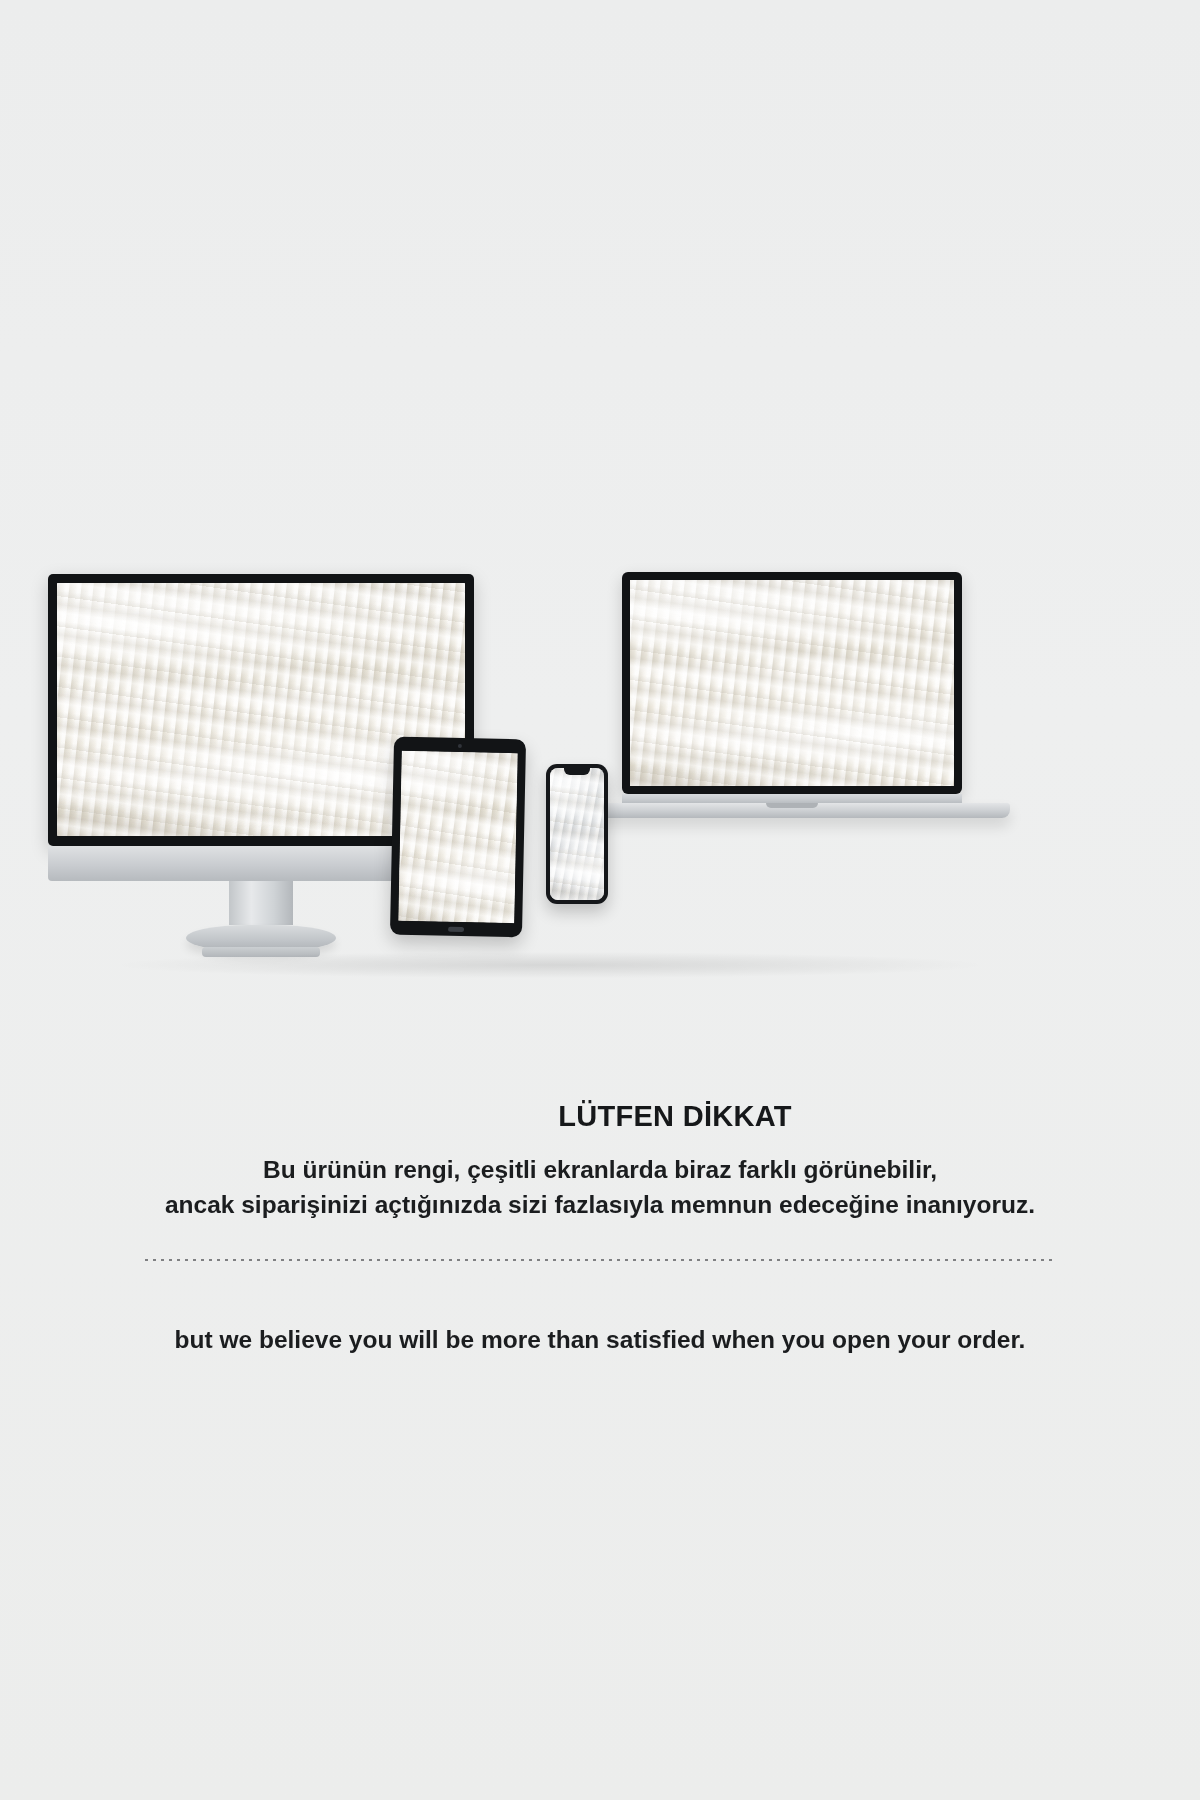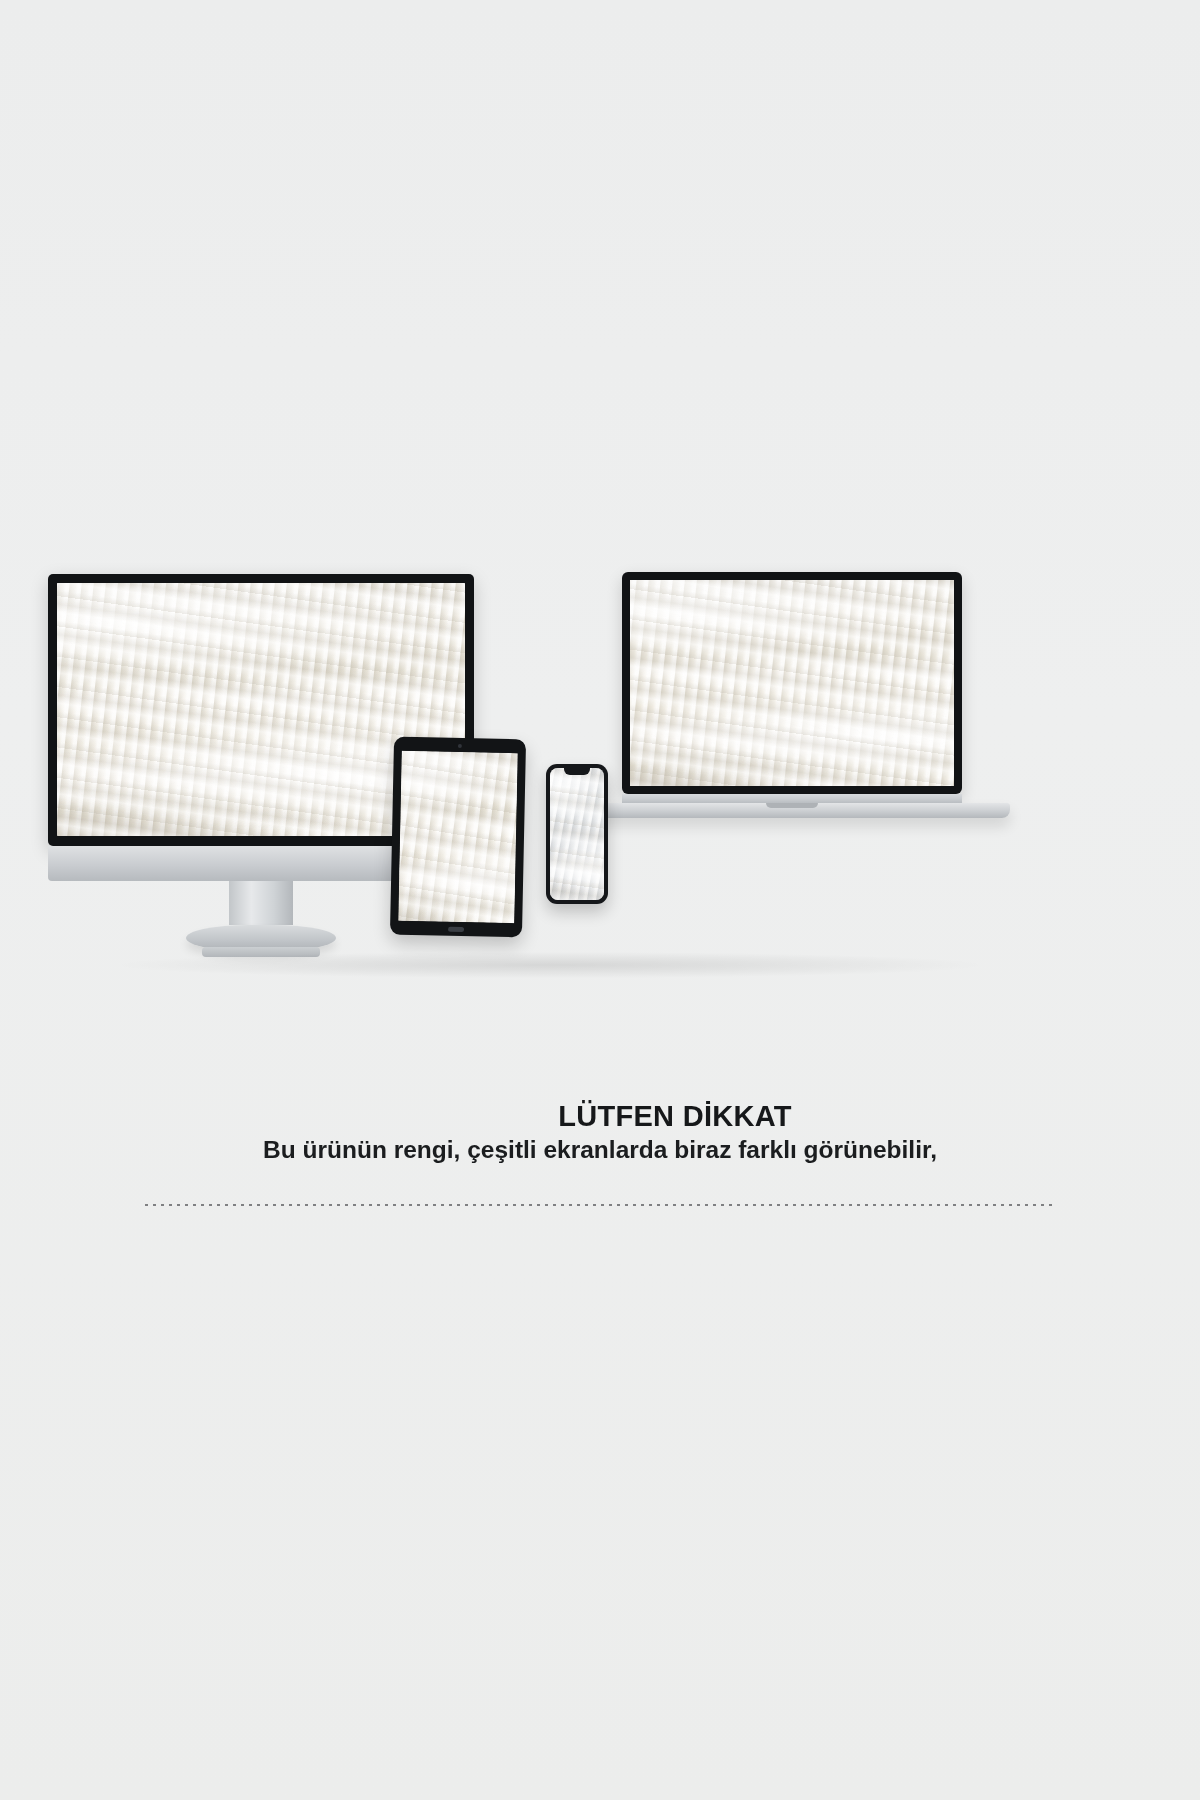--- a/index.html
+++ b/index.html
@@ -282,20 +282,21 @@
   }
   .heading.tr { padding-left: 150px; }
   .heading.en { padding-left: 130px; }
 
   .body-text {
     text-align: center;
     font-size: 24.5px;
     font-weight: bold;
     color: #1b1d1f;
     line-height: 1.42;
+    margin-top: 20px;
   }
   .tr-body { padding: 0 10px; }
   .en-body { padding: 0 4px; }
 
   .divider {
     margin: 36px auto 0 auto;
     width: 910px;
     height: 2px;
     background-image: linear-gradient(90deg, #6b6d6f 38%, rgba(255,255,255,0) 0%);
     background-size: 8px 2px;
@@ -352,22 +353,24 @@
     </div>
 
     <div class="ground-shadow"></div>
   </div>
 
   <div class="text-area">
 
     <div class="heading tr">LÜTFEN DİKKAT</div>
     <div class="body-text tr-body">
       <div>Bu ürünün rengi, çeşitli ekranlarda biraz farklı görünebilir,</div>
+      <div>ancak siparişinizi açtığınızda sizi fazlasıyla memnun edeceğine inanıyoruz.</div>
     </div>
 
     <div class="divider"></div>
     <div class="gap-after-divider"></div>
 
     <div class="body-text en-body">
+      <div>but we believe you will be more than satisfied when you open your order.</div>
     </div>
 
   </div>
 </div>
 
 </body></html>

